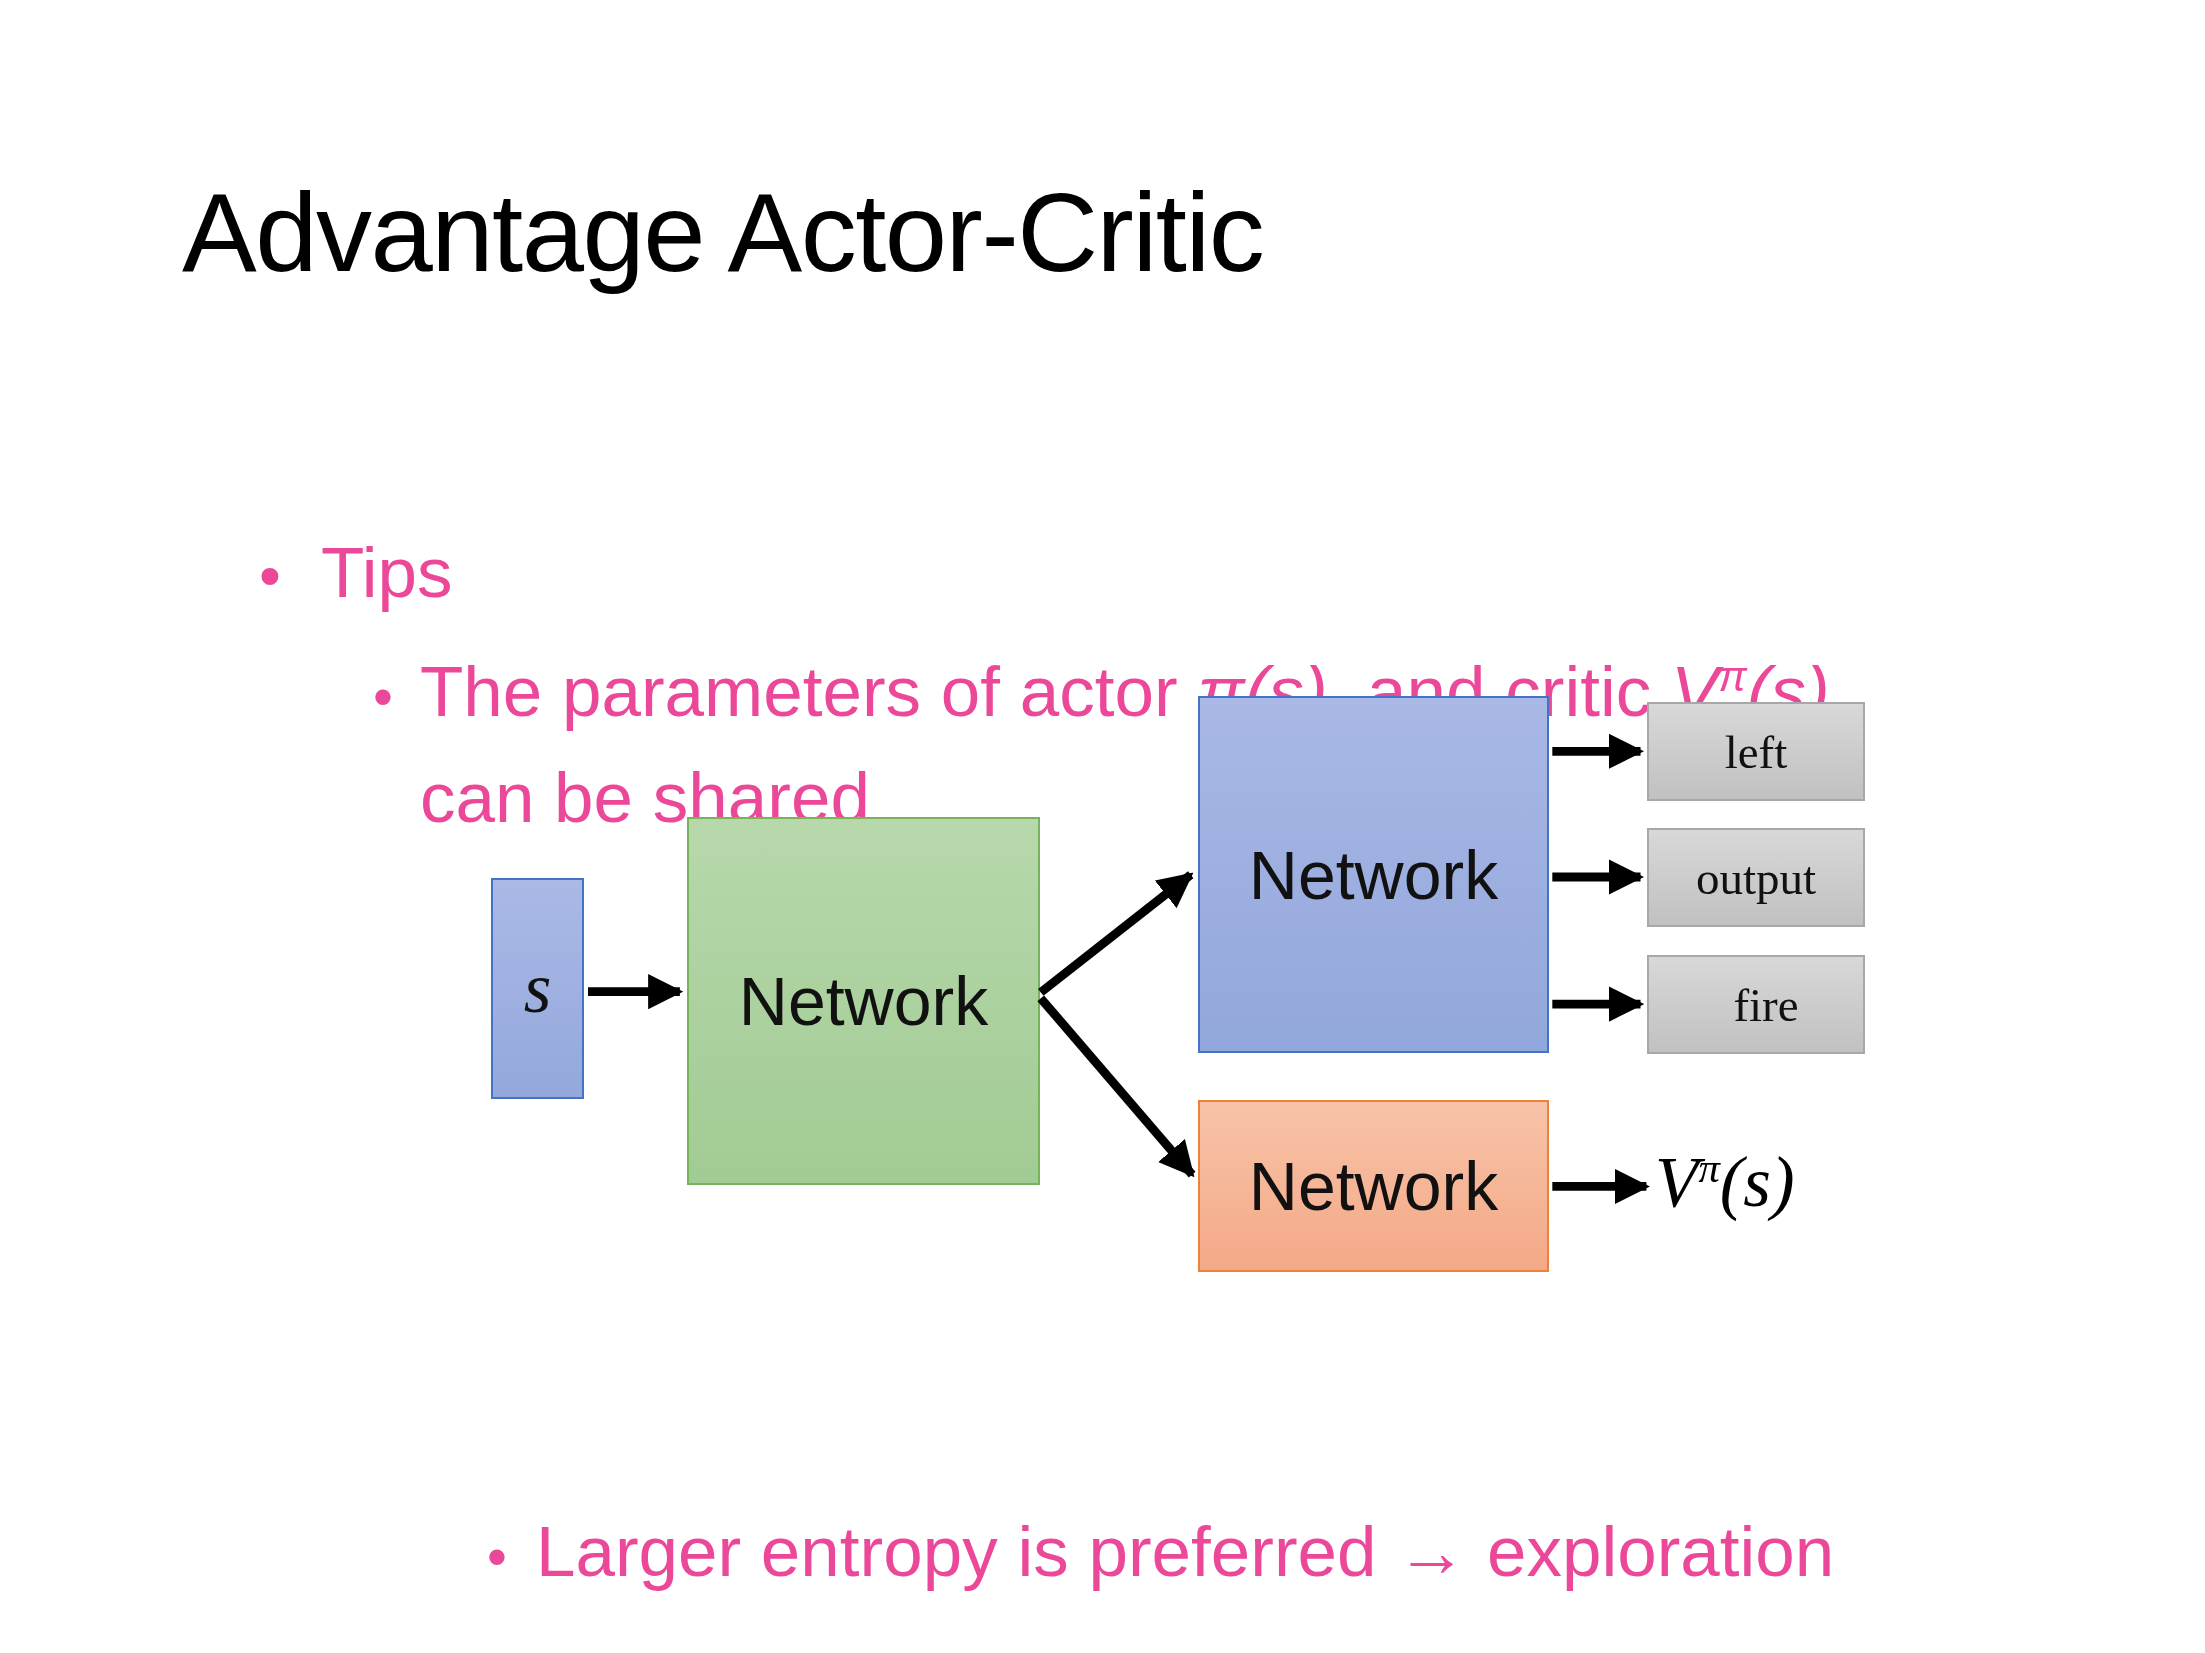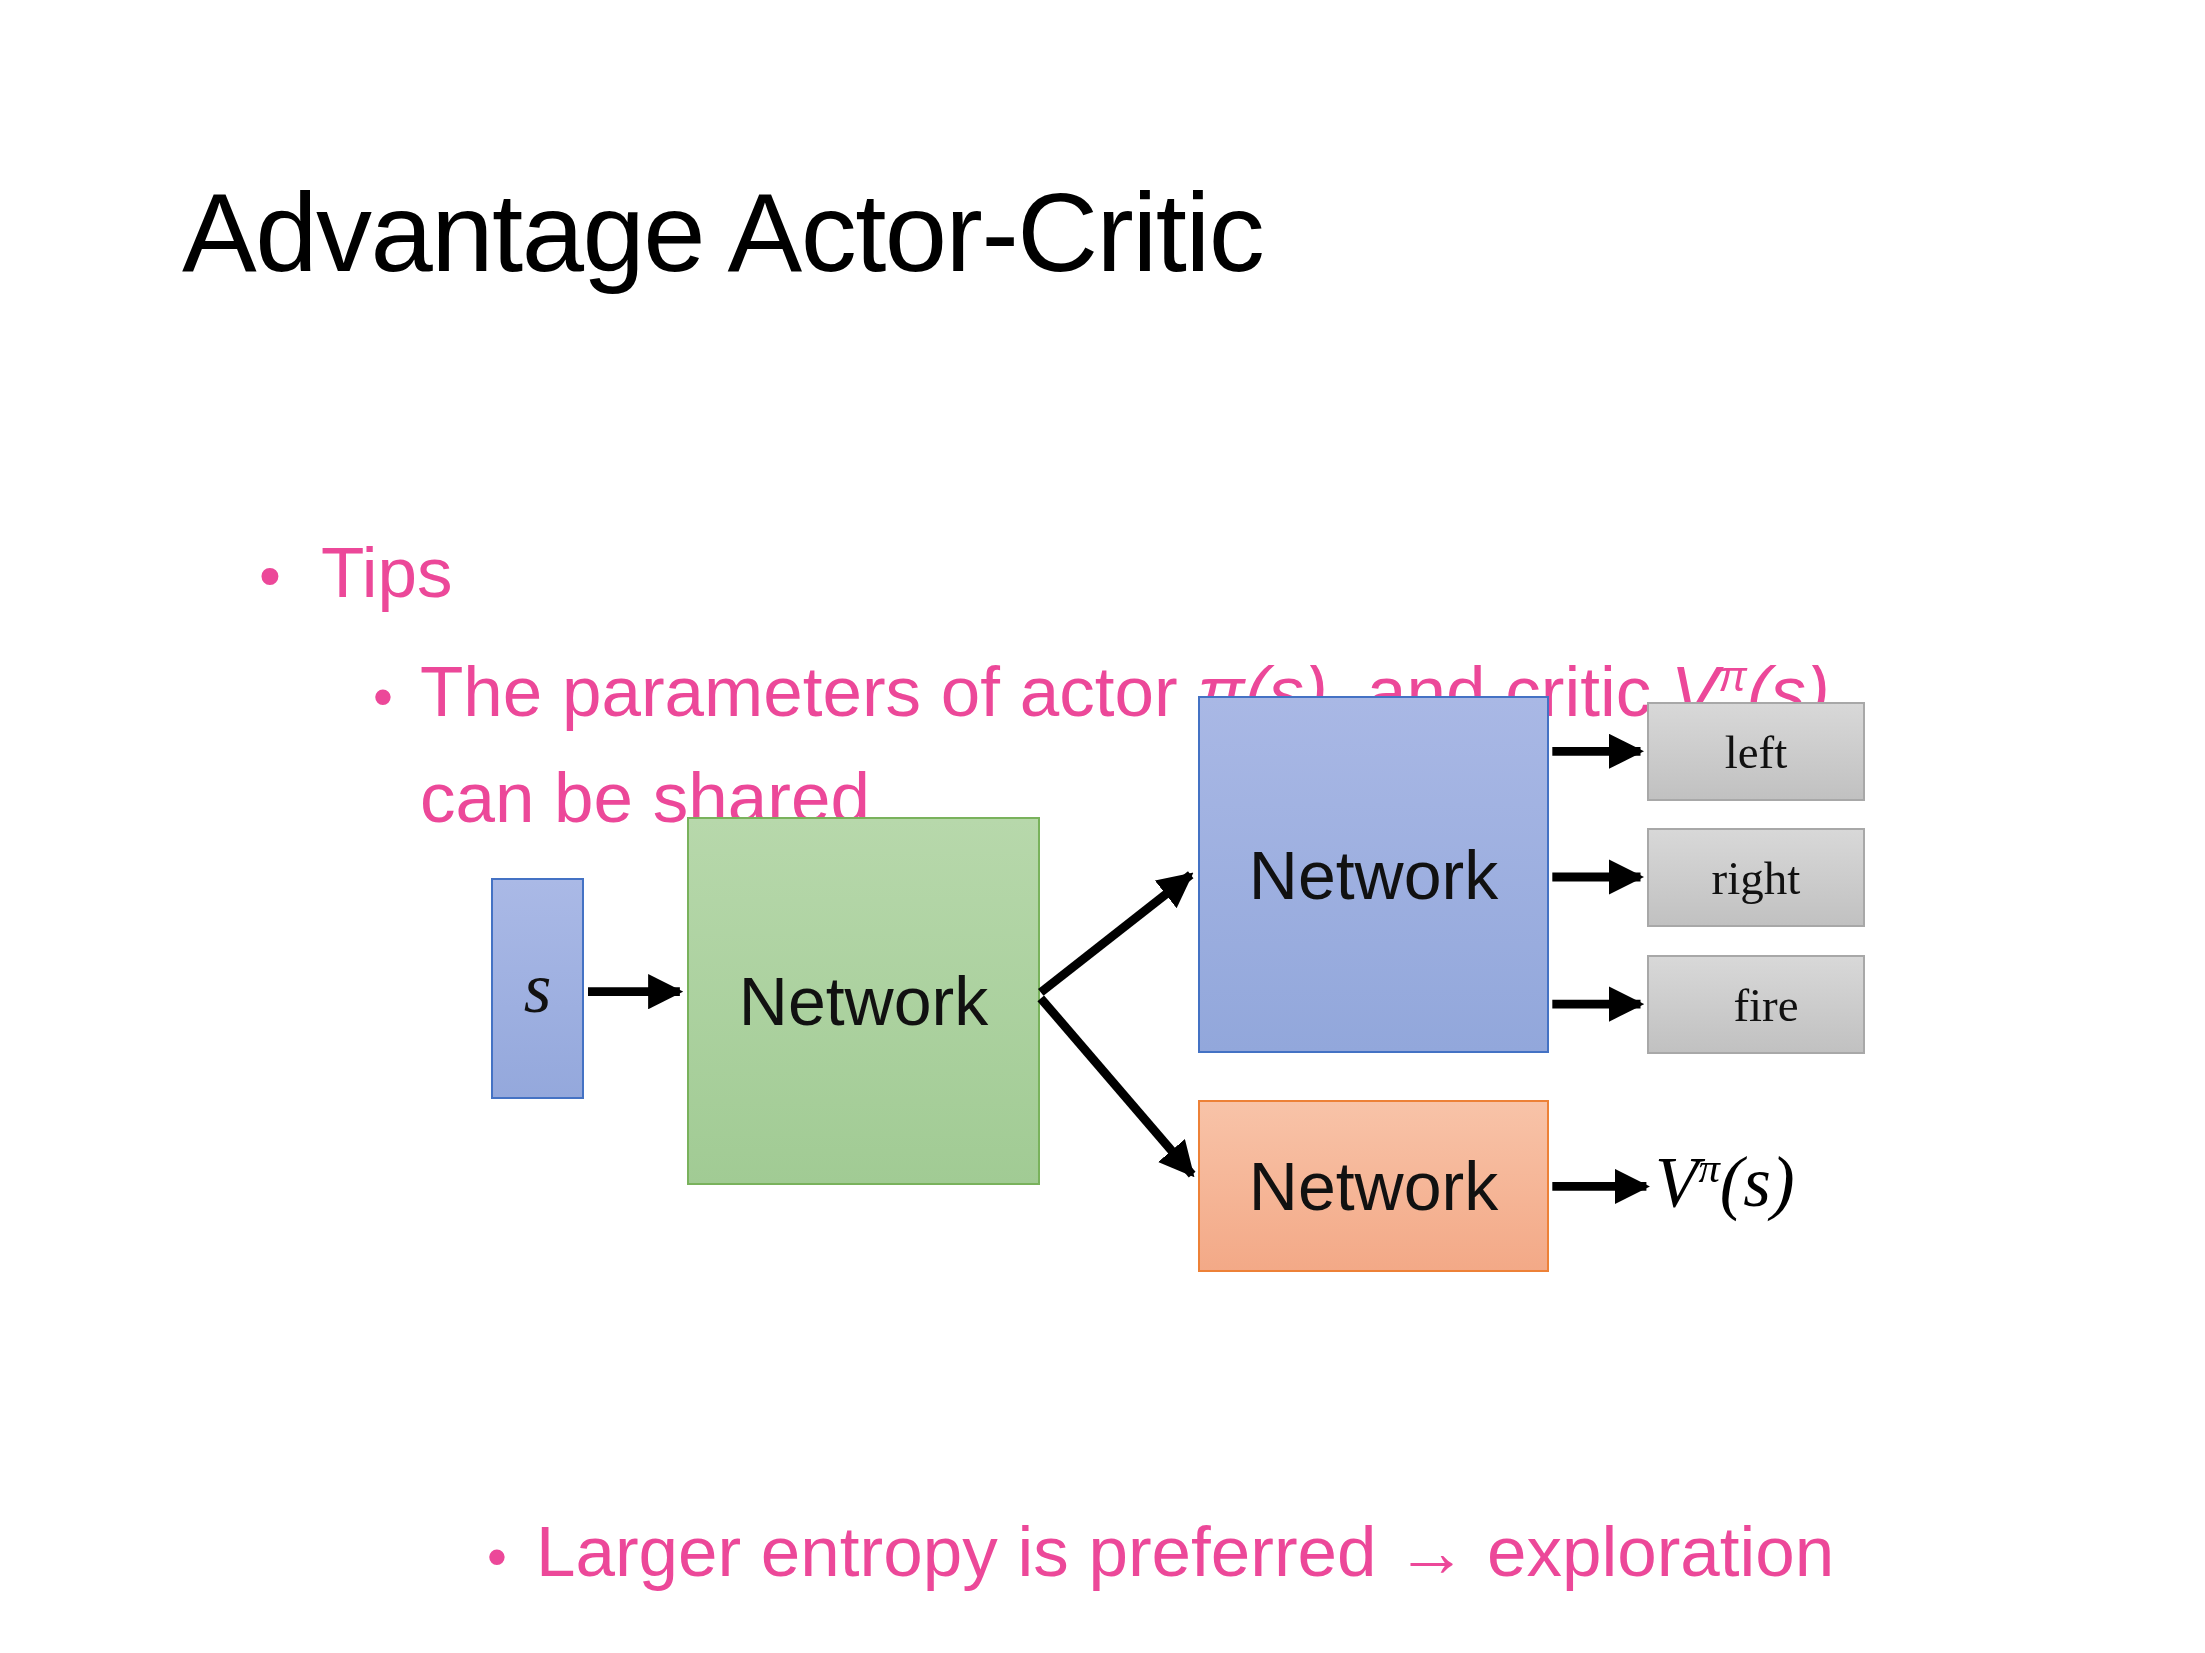--- a/index.html
+++ b/index.html
@@ -135,21 +135,21 @@
   </div>
 
   <div class="box orangebox">
     <span class="box-label">Network</span>
   </div>
 
   <div class="box graybox gray-left">
     <span class="box-label">left</span>
   </div>
   <div class="box graybox gray-right">
-    <span class="box-label">right</span>
+    <span class="box-label">output</span>
   </div>
   <div class="box graybox gray-fire">
     <span class="box-label">fire</span>
   </div>
 
   <div class="abs value-label">
     <span>V</span><span class="supsc">π</span><span>(s)</span>
   </div>
 
   <svg class="arrows" viewBox="0 0 3000 2250" xmlns="http://www.w3.org/2000/svg">

